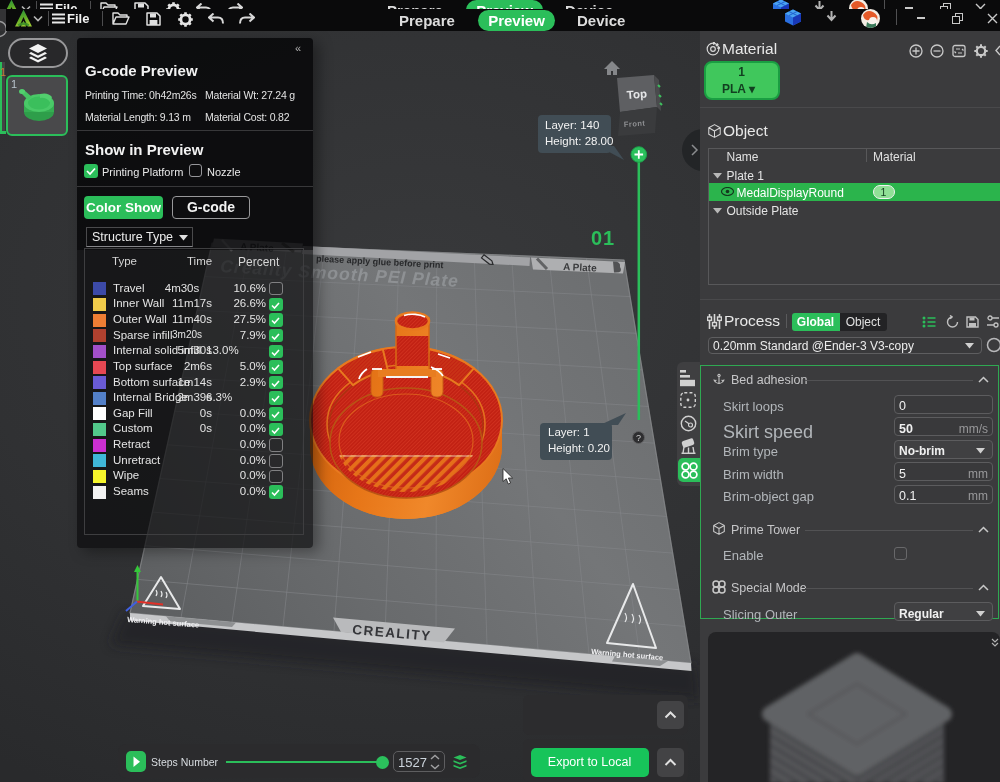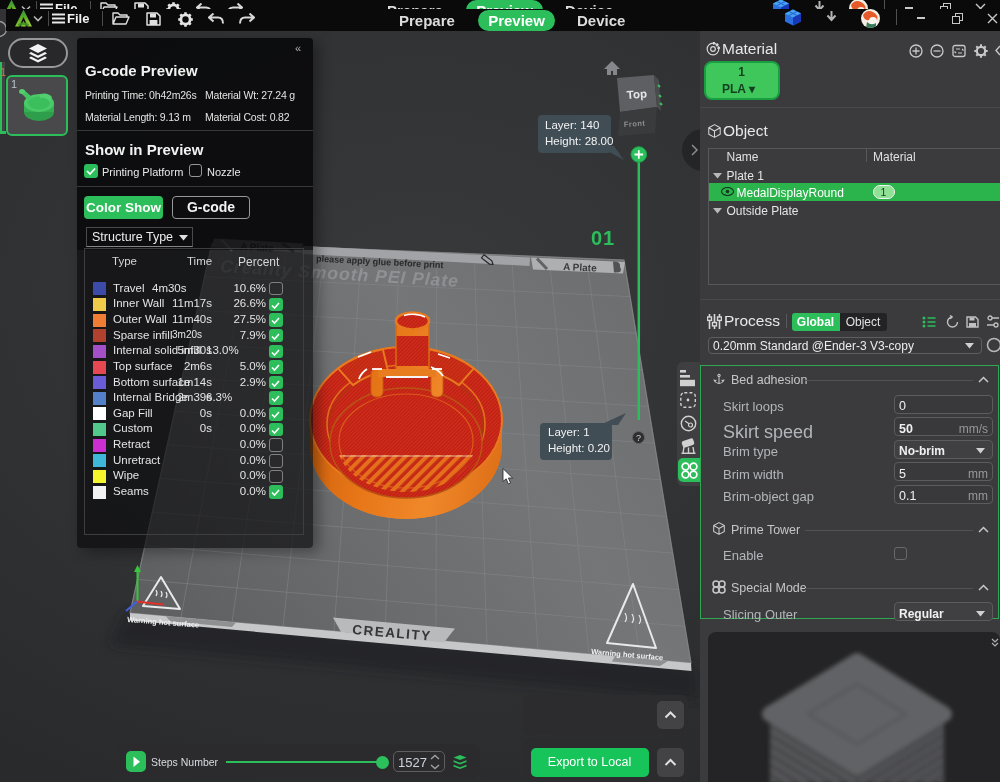--- a/index.html
+++ b/index.html
@@ -321,21 +321,21 @@
 <div class="txt" style="left:15px;top:192px;font-size:12.5px;color:#ececec">Structure Type</div>
 <svg class="abs" style="left:102px;top:197px" width="9" height="6">
         <path d="M0 0 L9 0 L4.5 5.5 Z" fill="#e0e0e0"></path>
       </svg>
 <div class="abs" style="left:7px;top:210px;width:220px;height:287px;border:1px solid #3e3e40"></div>
 <div class="txt" style="left:35px;top:217px;font-size:11.5px;color:#d6d6d6">Type</div>
 <div class="txt" style="left:110px;top:217px;font-size:11.5px;color:#d6d6d6">Time</div>
 <div class="txt" style="left:161px;top:217px;font-size:12px;color:#d6d6d6">Percent</div>
 <div class="abs" style="left:16px;top:244.2px;width:13px;height:13px;background:#3c4aa8"></div>
       <div class="txt" style="left:36px;top:243.6px;font-size:11.5px;color:#e4e4e4">Travel</div>
-      <div class="txt" style="left:75px;top:243.6px;width:60px;text-align:left;font-size:11.5px;color:#e4e4e4">4m30s</div>
+      <div class="txt" style="left:75px;top:243.6px;width:60px;text-align:center;font-size:11.5px;color:#e4e4e4">4m30s</div>
       <div class="txt" style="left:129px;top:243.6px;width:60px;text-align:right;font-size:11.5px;color:#e4e4e4">10.6%</div>
       <div class="abs" style="left:192px;top:243.9px;width:13.5px;height:13.5px;border-radius:3px;border:1px solid #808082"></div>
       <div class="abs" style="left:16px;top:259.9px;width:13px;height:13px;background:#f0cb4a"></div>
       <div class="txt" style="left:36px;top:259.2px;font-size:11.5px;color:#e4e4e4">Inner Wall</div>
       <div class="txt" style="left:75px;top:259.2px;width:60px;text-align:right;font-size:11.5px;color:#e4e4e4">11m17s</div>
       <div class="txt" style="left:129px;top:259.2px;width:60px;text-align:right;font-size:11.5px;color:#e4e4e4">26.6%</div>
       <div class="abs" style="left:192px;top:259.6px;width:13.5px;height:13.5px;border-radius:3px;background:#2bbe5a"><svg width="13" height="13">
           <path d="M3 6.5 L5.5 9 L10 4" stroke="#fff" stroke-width="1.6" fill="none"></path>
         </svg></div>
       <div class="abs" style="left:16px;top:275.5px;width:13px;height:13px;background:#ef7e34"></div>

